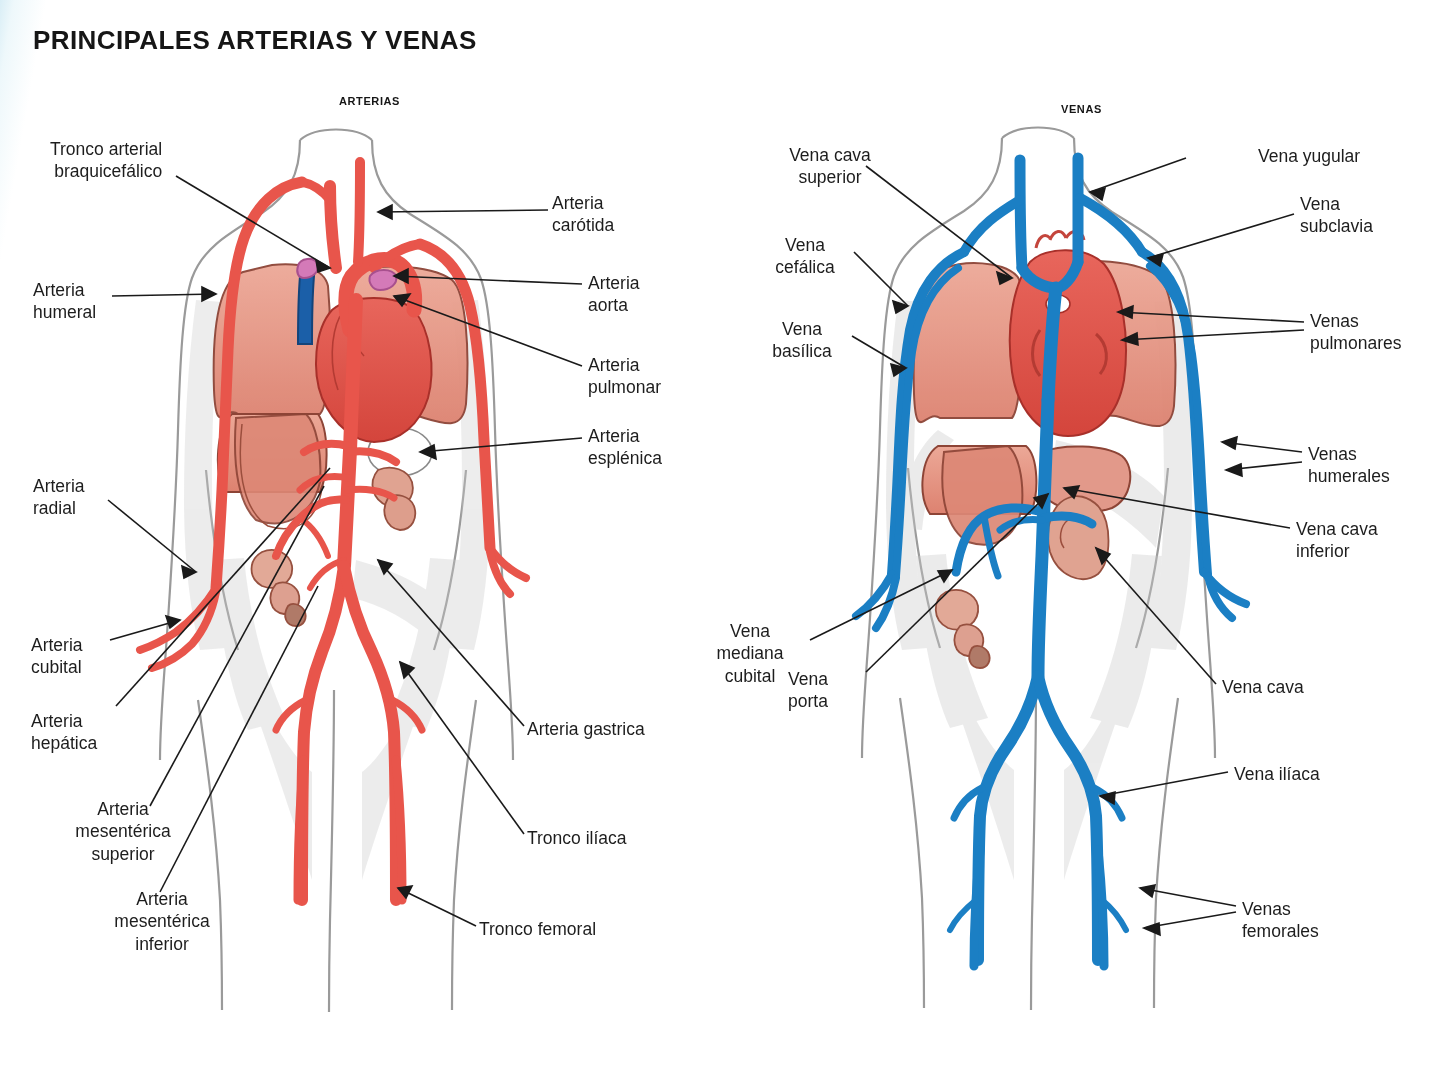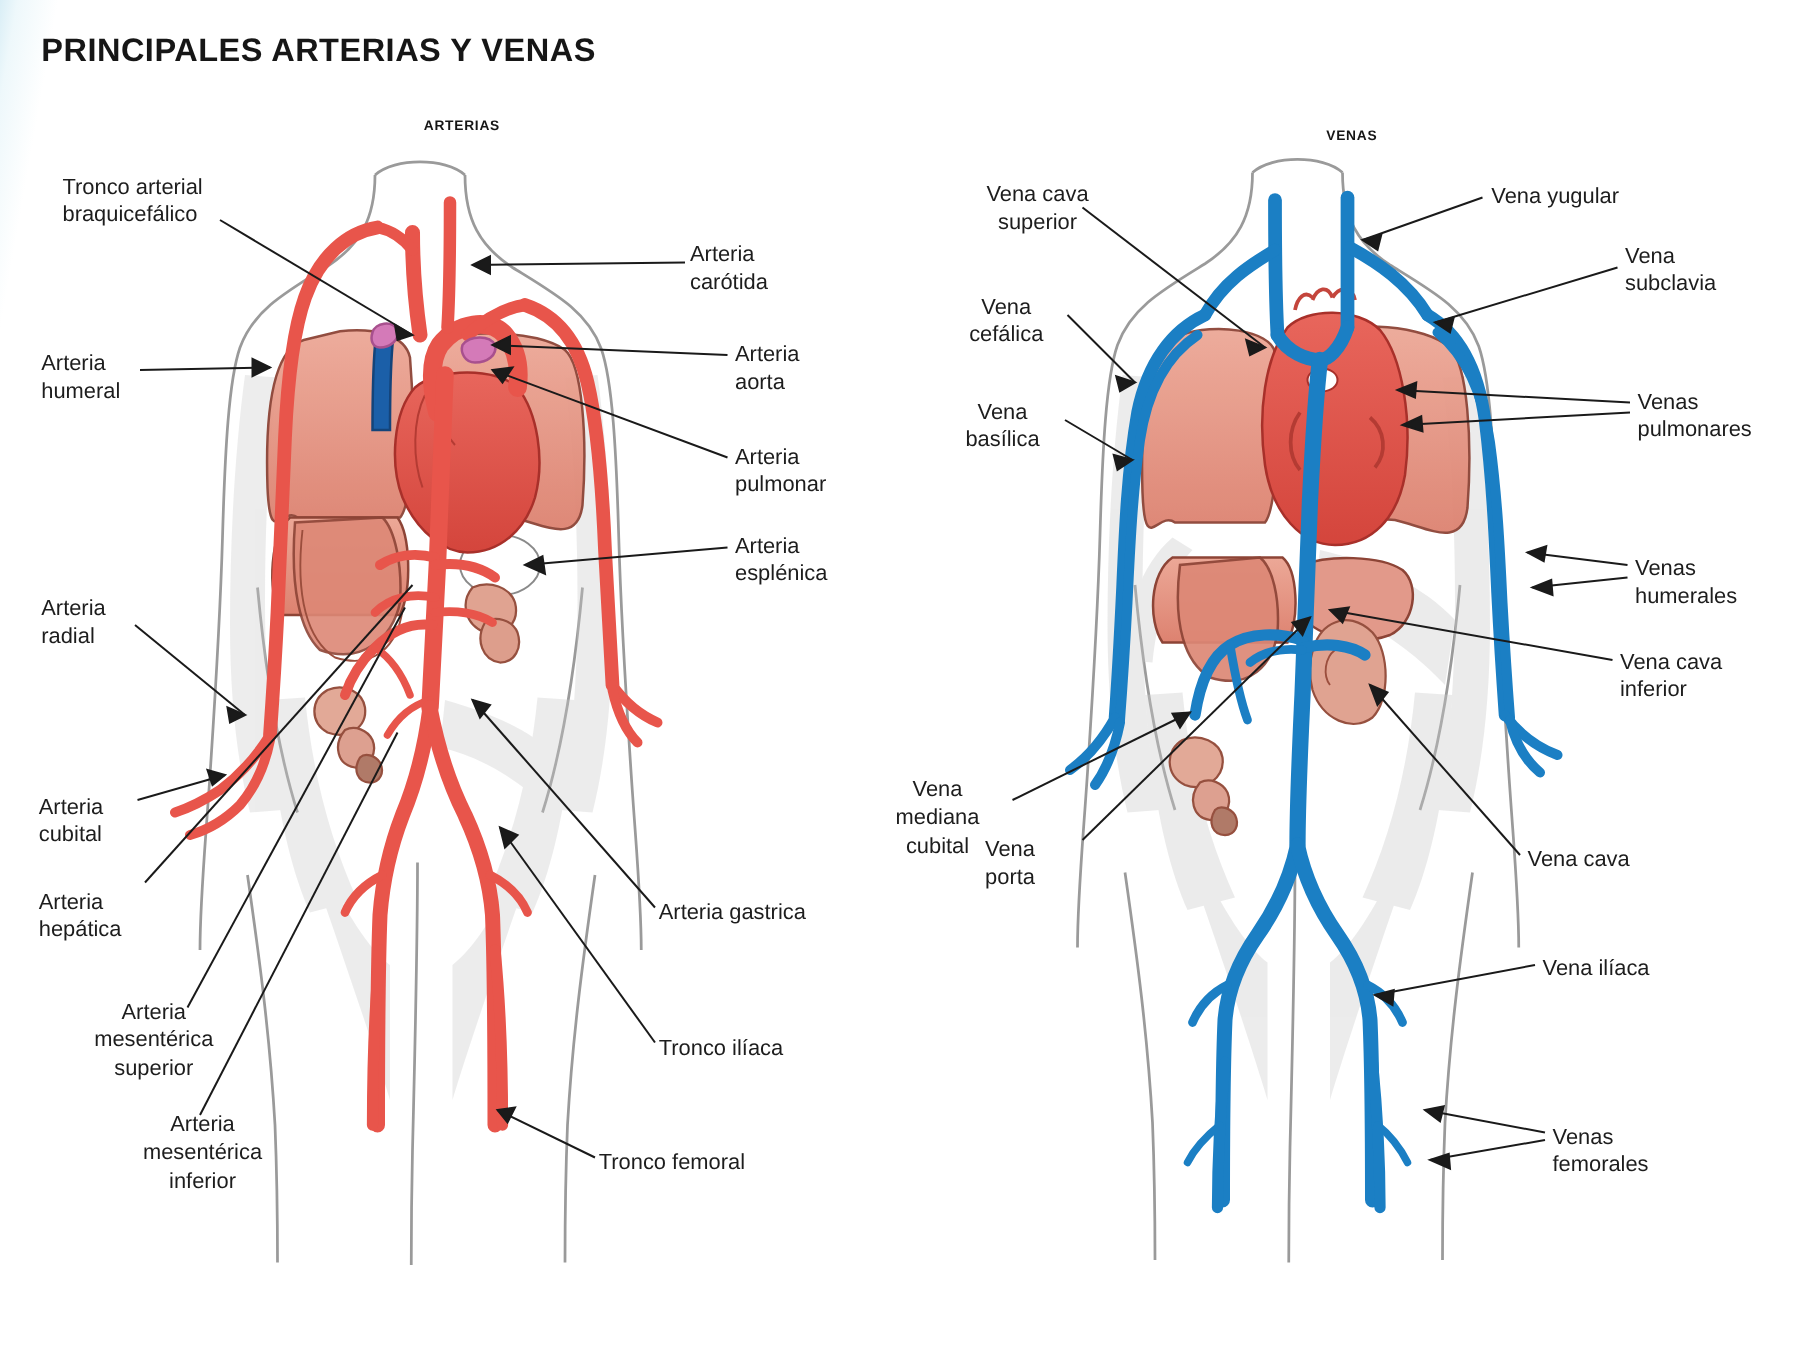--- a/index.html
+++ b/index.html
@@ -338,21 +338,21 @@
         <polygon points="1096,548 1110,554 1102,564"></polygon>
       <path d="M1228,772 L1100,796" fill="none"></path>
         <polygon points="1100,796 1115,792 1114,804"></polygon>
       <path d="M1236,906 L1140,888" fill="none"></path>
         <polygon points="1140,888 1155,885 1152,897"></polygon>
       <path d="M1236,912 L1144,928" fill="none"></path>
         <polygon points="1144,928 1159,923 1160,935"></polygon>
     </g>
   </svg>
 
-  <div class="lbl" style="left:50px;top:138px;">Tronco arterial
+  <div class="lbl" style="left:50px;top:138px;text-align:right;">Tronco arterial
 braquicefálico</div>
   <div class="lbl" style="left:552px;top:192px;">Arteria
 carótida</div>
   <div class="lbl" style="left:588px;top:272px;">Arteria
 aorta</div>
   <div class="lbl" style="left:588px;top:354px;">Arteria
 pulmonar</div>
   <div class="lbl" style="left:588px;top:425px;">Arteria
 esplénica</div>
   <div class="lbl" style="left:33px;top:279px;">Arteria
@@ -372,21 +372,21 @@
   <div class="lbl" style="left:527px;top:718px;text-align:center;">Arteria gastrica</div>
   <div class="lbl" style="left:527px;top:827px;">Tronco ilíaca</div>
   <div class="lbl" style="left:479px;top:918px;">Tronco femoral</div>
 
   <div class="lbl c" style="left:770px;top:144px;width:120px;">Vena cava
 superior</div>
   <div class="lbl c" style="left:755px;top:234px;width:100px;">Vena
 cefálica</div>
   <div class="lbl c" style="left:752px;top:318px;width:100px;">Vena
 basílica</div>
-  <div class="lbl" style="left:1193px;top:145px;">Vena yugular</div>
+  <div class="lbl" style="left:1258px;top:145px;">Vena yugular</div>
   <div class="lbl" style="left:1300px;top:193px;">Vena
 subclavia</div>
   <div class="lbl" style="left:1310px;top:310px;">Venas
 pulmonares</div>
   <div class="lbl" style="left:1308px;top:443px;">Venas
 humerales</div>
   <div class="lbl" style="left:1296px;top:518px;">Vena cava
 inferior</div>
   <div class="lbl c" style="left:690px;top:620px;width:120px;">Vena
 mediana

